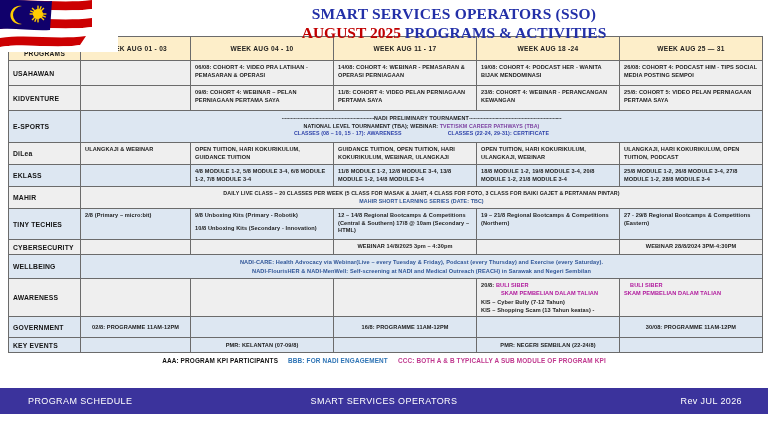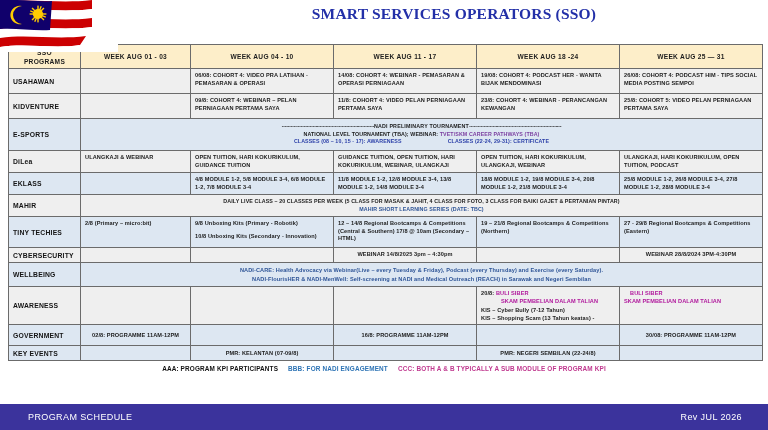--- a/index.html
+++ b/index.html
@@ -5,21 +5,21 @@
   html,body{margin:0;padding:0;}
   body{
     width:768px;height:430px;overflow:hidden;
     background:#ffffff;
     font-family:"Liberation Sans","DejaVu Sans",sans-serif;
     color:#1a1a1a;
   }
   #page{position:relative;width:768px;height:430px;background:#fff;box-sizing:border-box;}
 
   
-  .header{position:relative;height:44px;background:#fff;}
+  .header{position:relative;height:36px;background:#fff;}
   .flag{position:absolute;left:0;top:0;width:118px;height:52px;overflow:hidden;}
   .flag svg{display:block;}
   .titles{position:absolute;left:150px;right:10px;top:4px;text-align:center;}
   .title1{font-family:"Liberation Serif","DejaVu Serif",serif;font-weight:bold;font-size:15.5px;color:#2330a8;letter-spacing:.2px;line-height:19px;}
   .title2{font-family:"Liberation Serif","DejaVu Serif",serif;font-weight:bold;font-size:15.5px;line-height:20px;color:#2330a8;}
   .title2 .red{color:#c00000;}
 
   
   .tablewrap{padding:0 6px 0 8px;box-sizing:border-box;}
   table.sched{
@@ -80,21 +80,21 @@
     width:768px;text-align:center;font-size:6.4px;font-weight:bold;
     padding:4px 0 3px 0;letter-spacing:.15px;background:#fff;
   }
   .legend .aaa{color:#111;}
   .legend .bbb{color:#2e74b5;}
   .legend .ccc{color:#c0398f;}
   .legend .sp{display:inline-block;width:10px;}
 
   
   .footer{
-    position:absolute;left:0;bottom:0;width:768px;height:26px;
+    position:absolute;left:0;bottom:16px;width:768px;height:26px;
     background:#3b339c;color:#ffffff;
     display:flex;align-items:center;
     font-size:9px;letter-spacing:.4px;
   }
   .footer .fl{position:absolute;left:28px;}
   .footer .fc{width:100%;text-align:center;}
   .footer .fr{position:absolute;right:26px;}
 </style>
 </head>
 <body>
@@ -130,20 +130,21 @@
               <rect x="-0.7" y="-8.4" width="1.4" height="16.8" transform="rotate(22.5)"></rect>
               <rect x="-8.4" y="-0.7" width="16.8" height="1.4" transform="rotate(22.5)"></rect>
             </g>
           </g>
         </g>
       </svg>
     </div>
 
     <div class="titles">
       <div class="title1">SMART SERVICES OPERATORS (SSO)</div>
+      <div class="title2"><span class="red">AUGUST 2025</span> <span>PROGRAMS &amp; ACTIVITIES</span></div>
     </div>
   </div>
 
   <div class="tablewrap">
   <table class="sched">
     <colgroup>
       <col class="c0">
           <col class="c1">
           <col class="c2">
           <col class="c3">
@@ -297,16 +298,17 @@
     </tbody>
   </table>
   </div>
 
   <div class="legend">
     <span class="aaa">AAA: PROGRAM KPI PARTICIPANTS</span><span class="sp"></span><span class="bbb">BBB:  FOR NADI ENGAGEMENT</span><span class="sp"></span><span class="ccc">CCC:  BOTH  A &amp; B  TYPICALLY A SUB MODULE OF PROGRAM KPI</span>
   </div>
 
   <div class="footer">
     <span class="fl">PROGRAM SCHEDULE</span>
+    <span class="fc">SMART SERVICES OPERATORS</span>
     <span class="fr">Rev  JUL 2026</span>
   </div>
 
 </div>
 
 </body></html>

